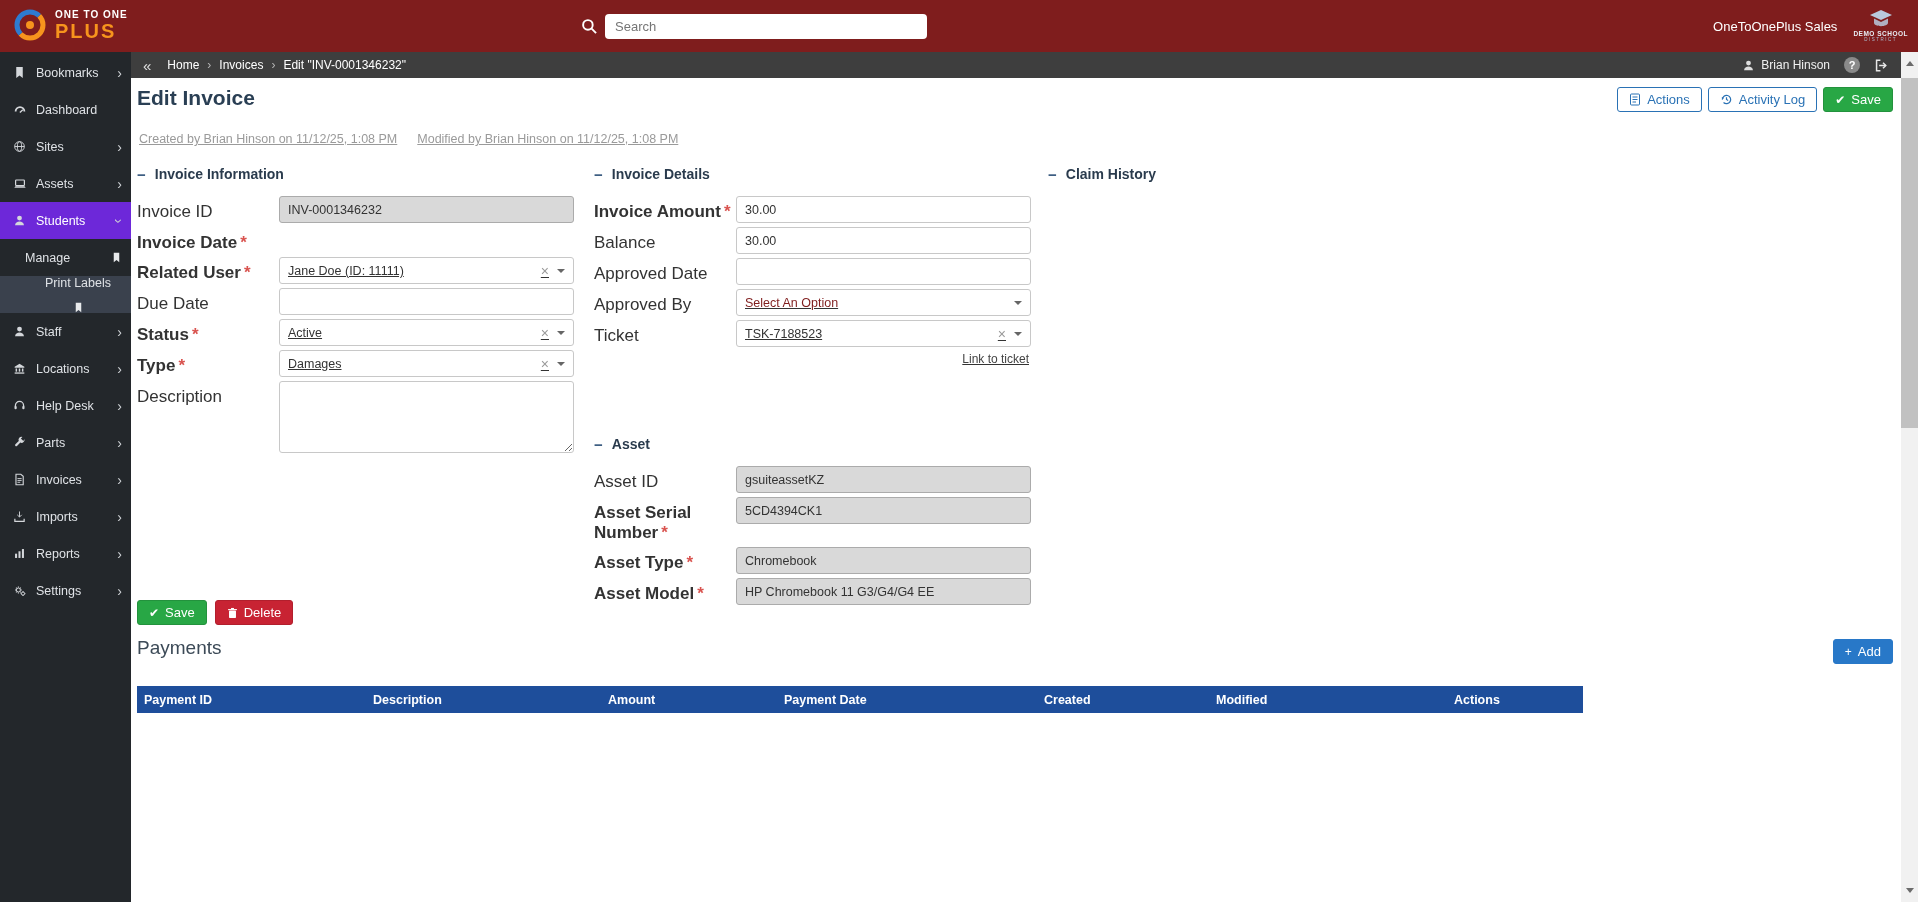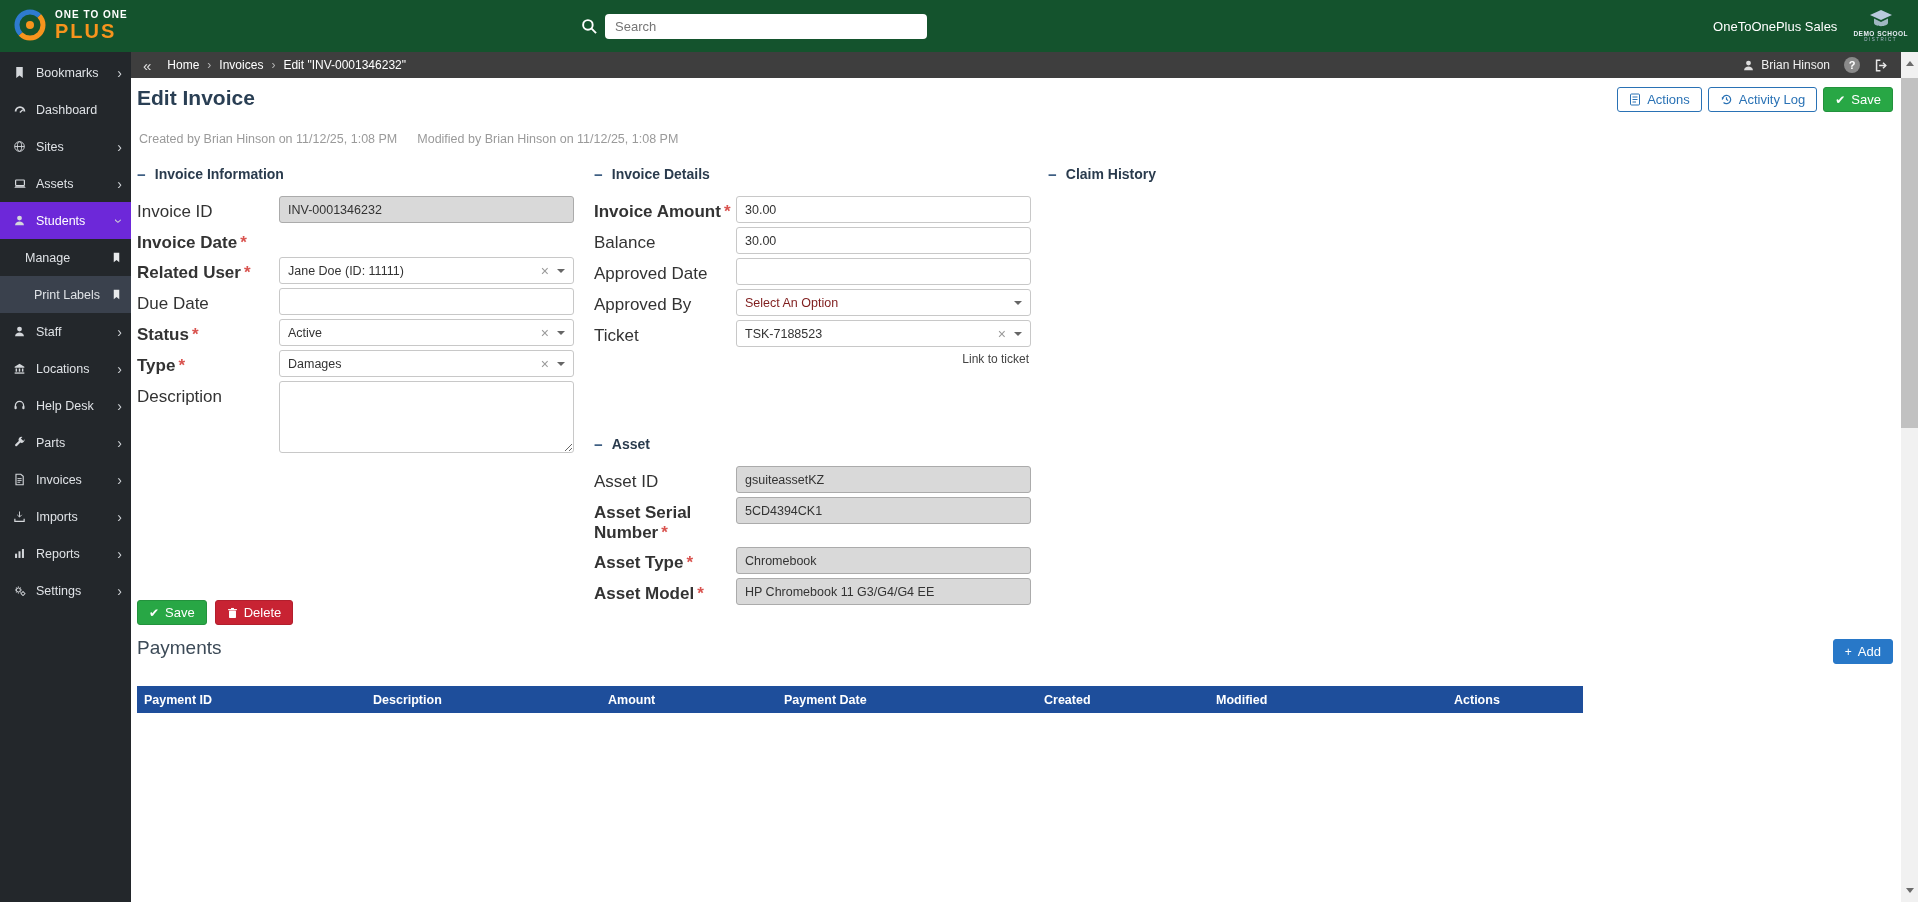--- a/index.html
+++ b/index.html
@@ -3,21 +3,21 @@
 <meta charset="utf-8">
 <style>
   * { box-sizing: border-box; }
   html,body { margin:0; padding:0; }
   body {
     width:1918px; height:902px; position:relative; overflow:hidden;
     font-family:"Liberation Sans", sans-serif; background:#fff; color:#333;
   }
 
   
-  .topbar { position:absolute; top:0; left:0; width:1918px; height:52px; background:#14532d; z-index:20; }
+  .topbar { position:absolute; top:0; left:0; width:1918px; height:52px; background:#7f1d1d; z-index:20; }
   .logo { position:absolute; left:12px; top:7px; display:flex; align-items:center; gap:7px; cursor:pointer; }
   .logo-text { line-height:1; }
   .logo-line1 { color:#fff; font-size:10px; font-weight:bold; letter-spacing:1px; }
   .logo-line2 { color:#f7941d; font-size:20px; font-weight:bold; letter-spacing:2px; margin-top:1px; }
   .search-wrap { position:absolute; left:581px; top:0; height:52px; display:flex; align-items:center; }
   .search-input {
     width:322px; height:25px; border:none; border-radius:4px; margin-left:7px;
     padding:0 10px; font-size:13px; font-family:"Liberation Sans", sans-serif; outline:none;
   }
   .topbar-right { position:absolute; right:10px; top:0; height:52px; display:flex; align-items:center; gap:16px; }
@@ -30,21 +30,21 @@
   .sidebar { position:absolute; top:52px; left:0; width:131px; bottom:0; background:#23272b; z-index:10; padding-top:2px; }
   .side-item { height:37px; display:flex; align-items:center; padding:0 9px 0 13px; color:#dfe2e6; font-size:12.5px; cursor:pointer; }
   .side-item .s-icon { width:15px; margin-right:8px; display:flex; align-items:center; color:#d4d7db; flex:0 0 auto; }
   .side-item .s-label { flex:1; white-space:nowrap; overflow:hidden; }
   .chev { color:#cfd2d6; font-size:14px; line-height:1; flex:0 0 auto; }
   .chev.down { display:inline-block; transform:rotate(90deg); }
   .side-item.active { background:#6d28d9; color:#fff; }
   .sub-item { height:37px; display:flex; align-items:center; color:#dfe2e6; font-size:12.5px; cursor:pointer; padding-right:9px; }
   .sub-item .s-label { flex:1; }
   .sub-item.pl-25 { padding-left:25px; }
-  .sub-item.pl-18 { padding-left:34px; }
+  .sub-item.pl-18 { padding-left:34px;flex-direction:column; }
   .sub-item.current { background:#3a414d; }
   .sub-bm { color:#e8eaec; display:flex; }
 
   
   .crumbbar { position:absolute; top:52px; left:131px; width:1770px; height:26px; background:#3e3e3e; display:flex; align-items:center; padding:0 12px; color:#fff; font-size:12px; z-index:9; }
   .back-glyph { font-size:15px; color:#e0e0e0; margin-right:16px; cursor:pointer; line-height:1; }
   .crumb { color:#fff; cursor:pointer; }
   .crumb-sep { color:#b5b5b5; margin:0 8px; font-size:12px; }
   .crumb-right { margin-left:auto; display:flex; align-items:center; gap:14px; }
   .crumb-user { display:flex; align-items:center; gap:6px; cursor:pointer; color:#f0f0f0; }
@@ -61,37 +61,37 @@
   
   .main { position:absolute; top:78px; left:131px; width:1770px; bottom:0; background:#fff; }
   .page-title { position:absolute; left:6px; top:8px; font-size:21px; font-weight:bold; color:#2a3f54; }
   .head-buttons { position:absolute; top:9px; right:8px; display:flex; gap:6px; }
   .btn { display:inline-flex; align-items:center; gap:6px; border-radius:3px; font-size:13px; padding:0 11px; height:25px; cursor:pointer; border:1px solid transparent; white-space:nowrap; }
   .btn-outline { background:#fff; border-color:#2a72b5; color:#2a72b5; }
   .btn-green { background:#28a745; border-color:#23923d; color:#fff; }
   .btn-red { background:#c82333; border-color:#b21f2d; color:#fff; }
   .btn-blue { background:#2878c8; border-color:#2878c8; color:#fff; }
   .btn .glyph { font-size:12px; line-height:1; }
-  .meta { position:absolute; left:8px; top:54px; display:flex; gap:20px; color:#9a9a9a; font-size:12.5px; }
+  .meta { position:absolute; left:8px; top:54px; display:flex; gap:20px; color:#9a9a9a; font-size:12.5px;text-decoration:underline; }
 
   .form-area { position:absolute; left:6px; top:88px; right:0; }
   .section { position:absolute; }
   #sec-info   { left:0;    top:0;    width:437px; }
   #sec-details{ left:457px; top:0;   width:437px; }
   #sec-claim  { left:911px; top:0;   width:330px; }
   #sec-asset  { left:457px; top:270px; width:437px; }
   .sec-head { display:flex; align-items:center; gap:9px; margin-bottom:14px; cursor:pointer; }
   .collapse-glyph { color:#35577d; font-weight:bold; font-size:15px; line-height:1; }
   .sec-title { font-size:14px; font-weight:bold; color:#2a3b4d; }
 
   .field-row { display:flex; margin-bottom:4px; }
   .f-label { width:142px; flex:0 0 142px; font-size:17px; color:#333; padding-top:6px; }
   .f-label.req { font-weight:bold; }
   .star { color:#d9534f; margin-left:3px; }
-  .f-control { flex:1; position:relative; }
+  .f-control { flex:1; position:relative;text-decoration:underline; }
   input.text, textarea.ta {
     width:100%; border:1px solid #c8c8c8; border-radius:3px; padding:0 8px;
     font-size:12.5px; color:#333; font-family:"Liberation Sans", sans-serif; background:#fff;
   }
   input.text { height:27px; }
   input.text.ro { background:#d9d9d9; border-color:#ababab; }
   textarea.ta { height:72px; padding:5px 8px; }
   .sel { height:27px; border:1px solid #c8c8c8; border-radius:3px; background:#fff; display:flex; align-items:center; padding:0 8px; font-size:12.5px; color:#333; cursor:pointer; }
   .sel .val { flex:1; white-space:nowrap; overflow:hidden; }
   .sel.ph .val { color:#7f1d1d; }

